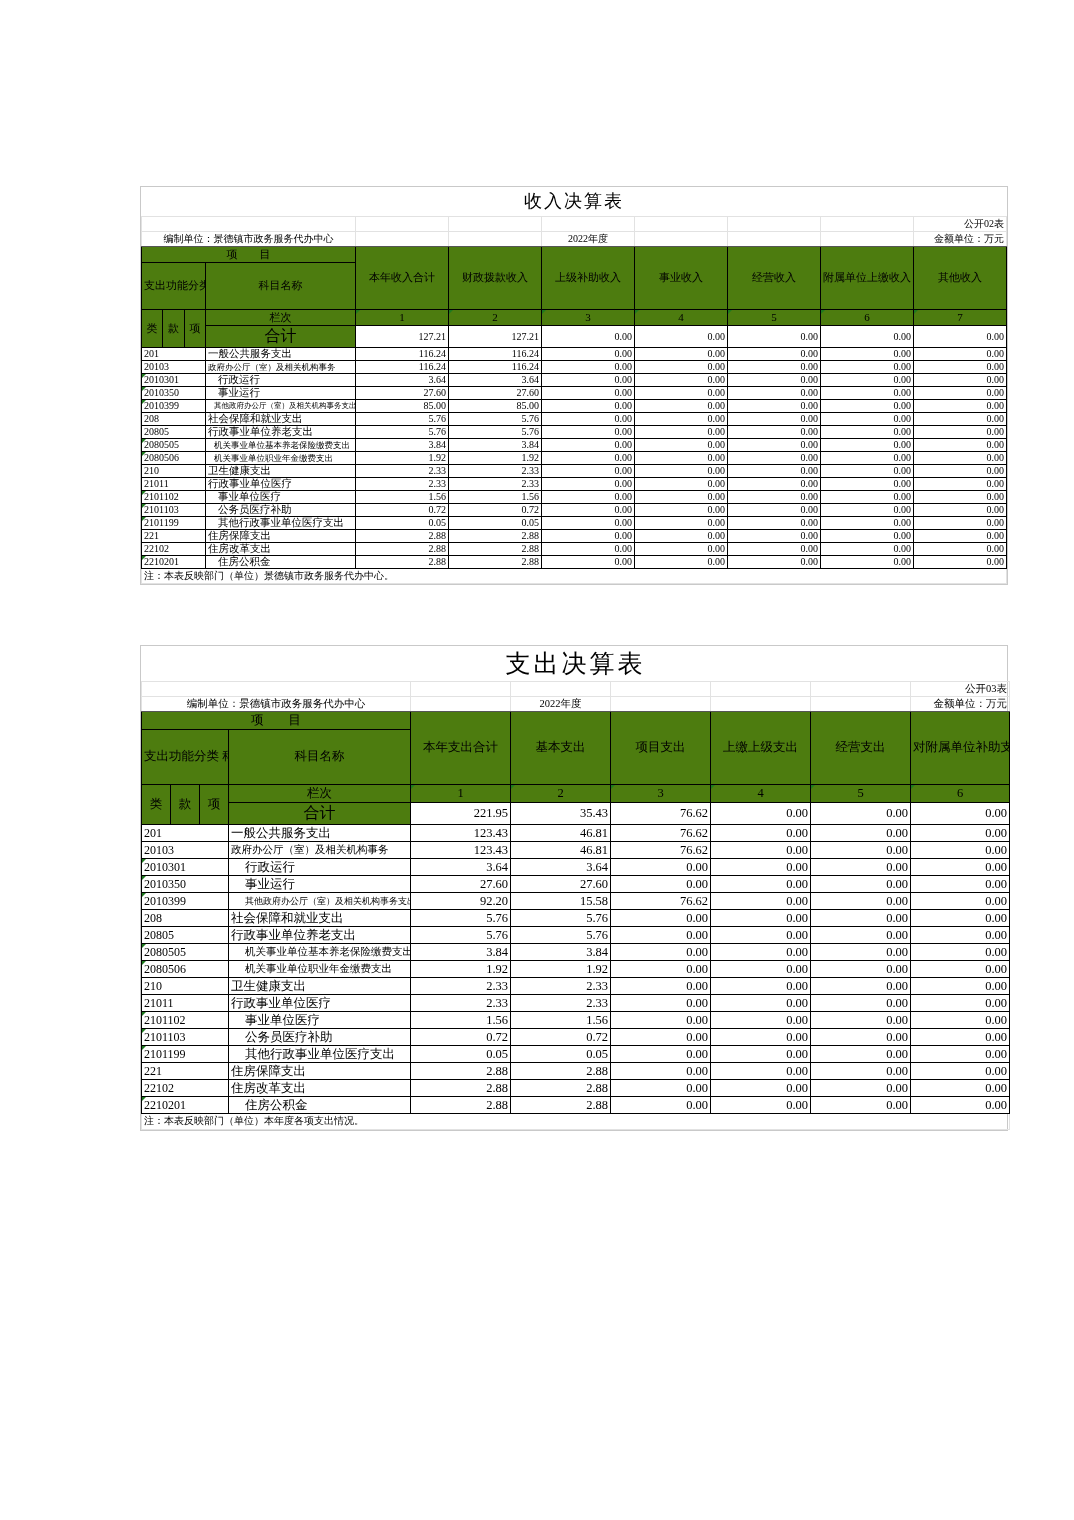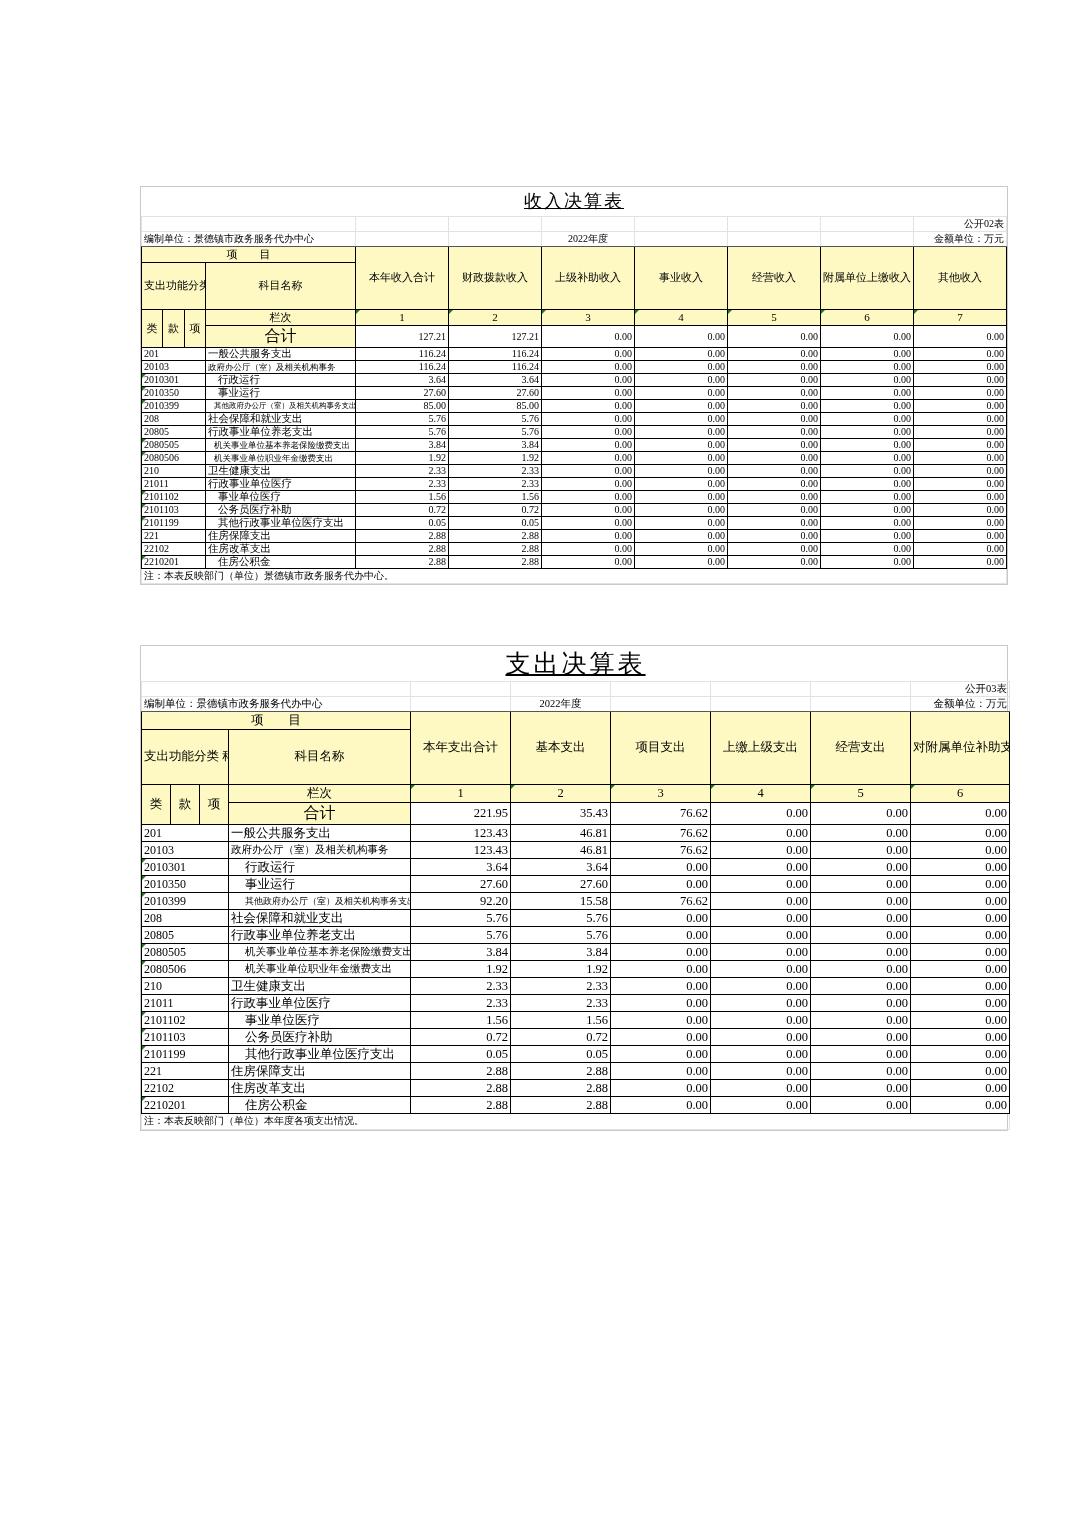--- a/index.html
+++ b/index.html
@@ -16,34 +16,34 @@
   #sheet1 { top: 186px; }
   #sheet2 { top: 645px; }
 
   table.grid { width: 100%; border-collapse: collapse; table-layout: fixed; }
   table.grid td, table.grid th {
     overflow: hidden; white-space: nowrap; position: relative;
     font-weight: normal; padding: 0 2px; vertical-align: middle;
   }
 
   
-  .titlerow td { border: none; text-align: center; text-decoration: underline; }
+  .titlerow td { border: none; text-align: center; }
   .t1 .titlerow td { height: 29px; font-size: 18px; letter-spacing: 2px; }
   .t2 .titlerow td { height: 35px; font-size: 25px; letter-spacing: 3px; margin-left: 21px; }
 
   
   .prerow td { border: 1px solid #e2e2e2; border-bottom-style: none; font-size: 10px; height: 14px; line-height: 14px; }
   .t2 .prerow td { font-size: 10.5px; }
-  .prerow td.l { text-align: left; }
+  .prerow td.l { text-align: center; }
   .prerow td.c { text-align: center; }
   .prerow td.r { text-align: right; }
   .metarow td { border-bottom: 1px solid #555; }
 
   
-  .hd th, .totalrow th { background: #fef9c3; border: 1px solid #000; text-align: center; }
+  .hd th, .totalrow th { background: #4d7c0f; border: 1px solid #000; text-align: center; }
   .t1 .hd th { font-size: 11px; }
   .t2 .hd th { font-size: 12.5px; }
   .t1 .hrowA th { height: 14px; }
   .t2 .hrowA th { height: 16px; }
   .t1 .hrowB th { height: 47px; }
   .t2 .hrowB th { height: 55px; }
   .hrowB th, .colhead { white-space: normal; line-height: 1.25; }
   .t1 .hrowC th { height: 12px; }
   .t2 .hrowC th { height: 15px; }
   .t1 .totalrow th, .t1 .totalrow td { height: 13px; }

